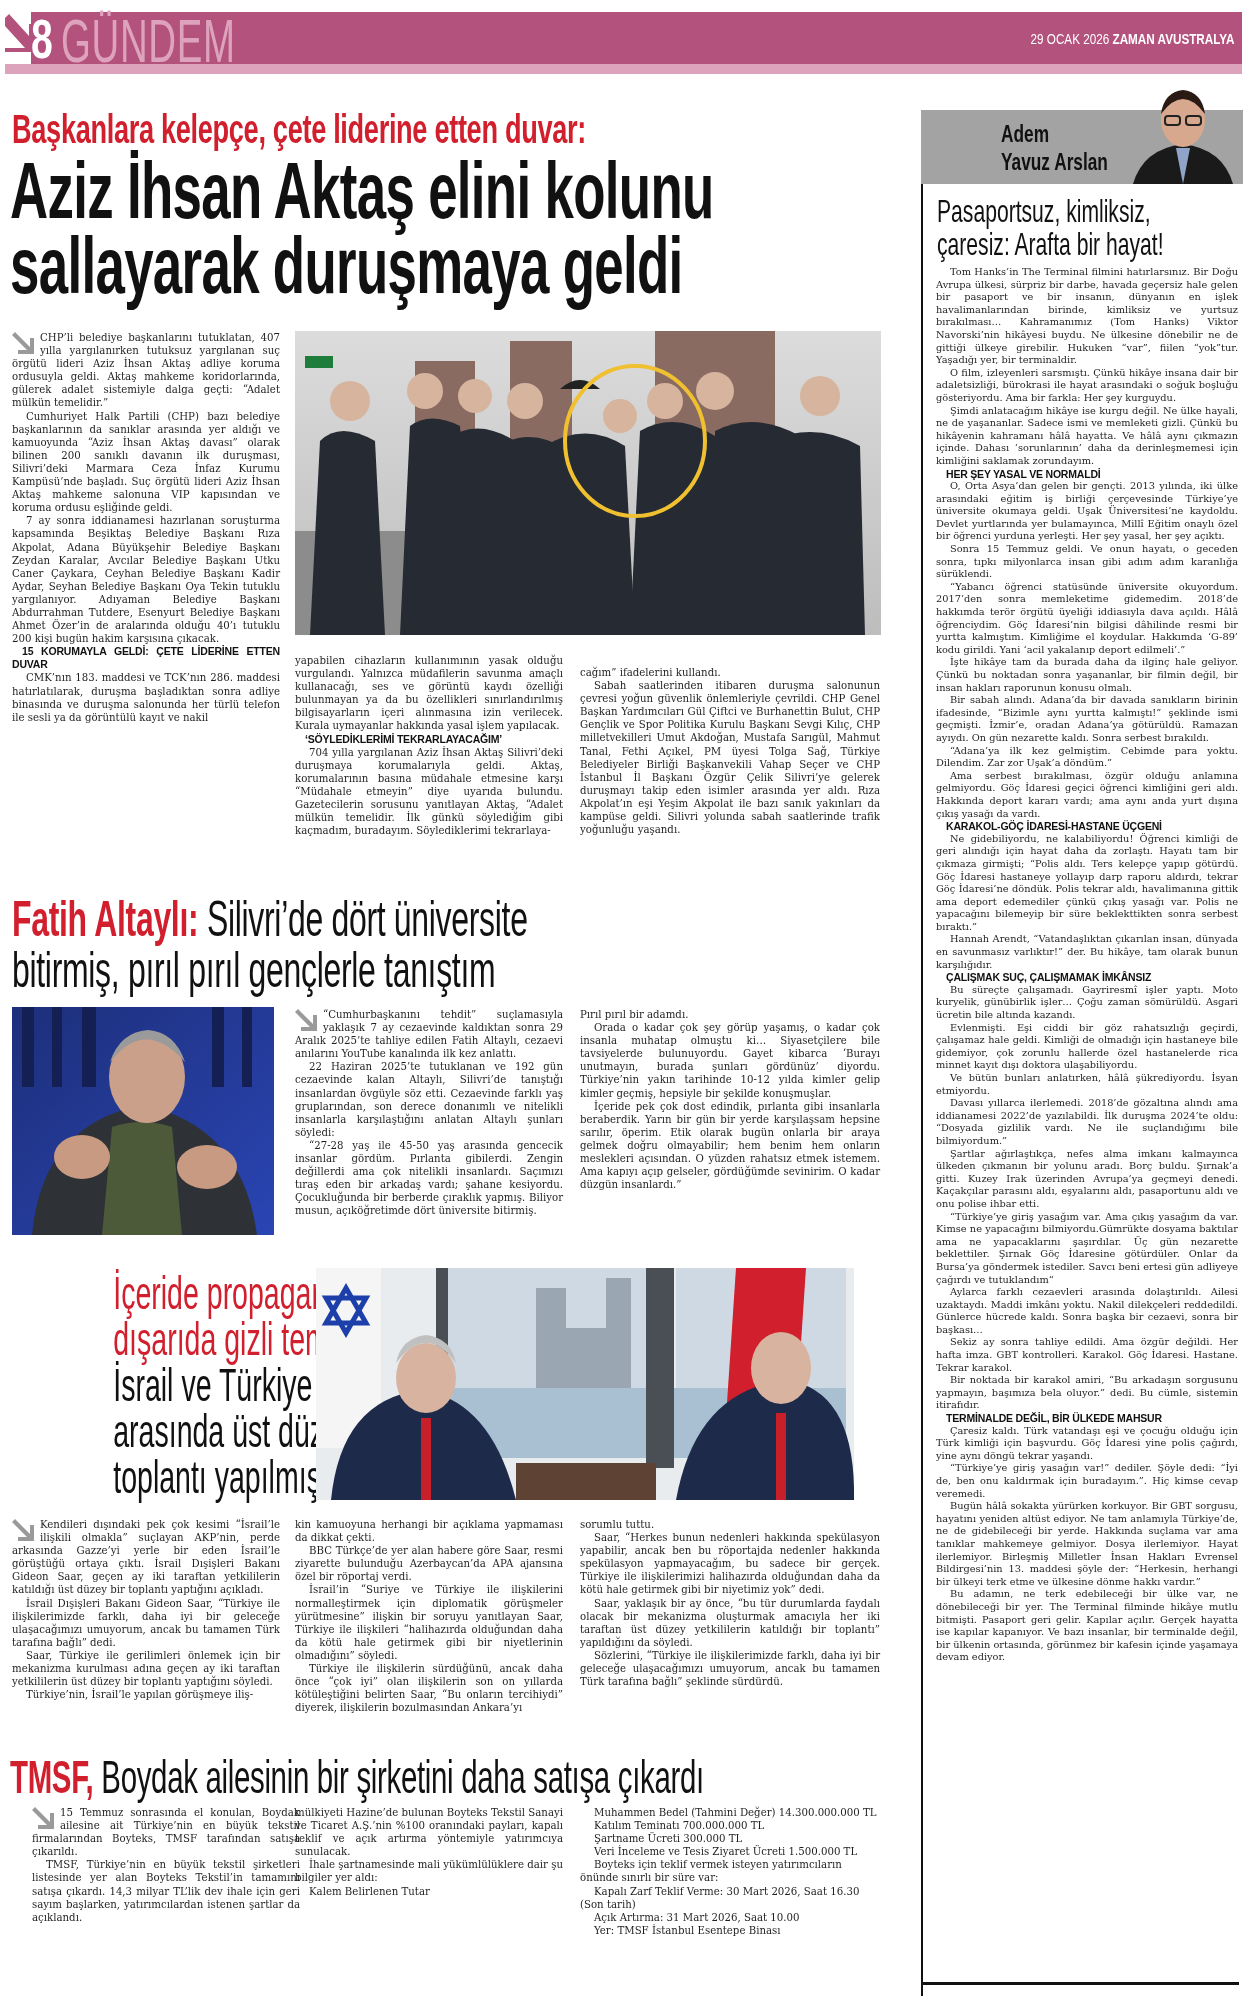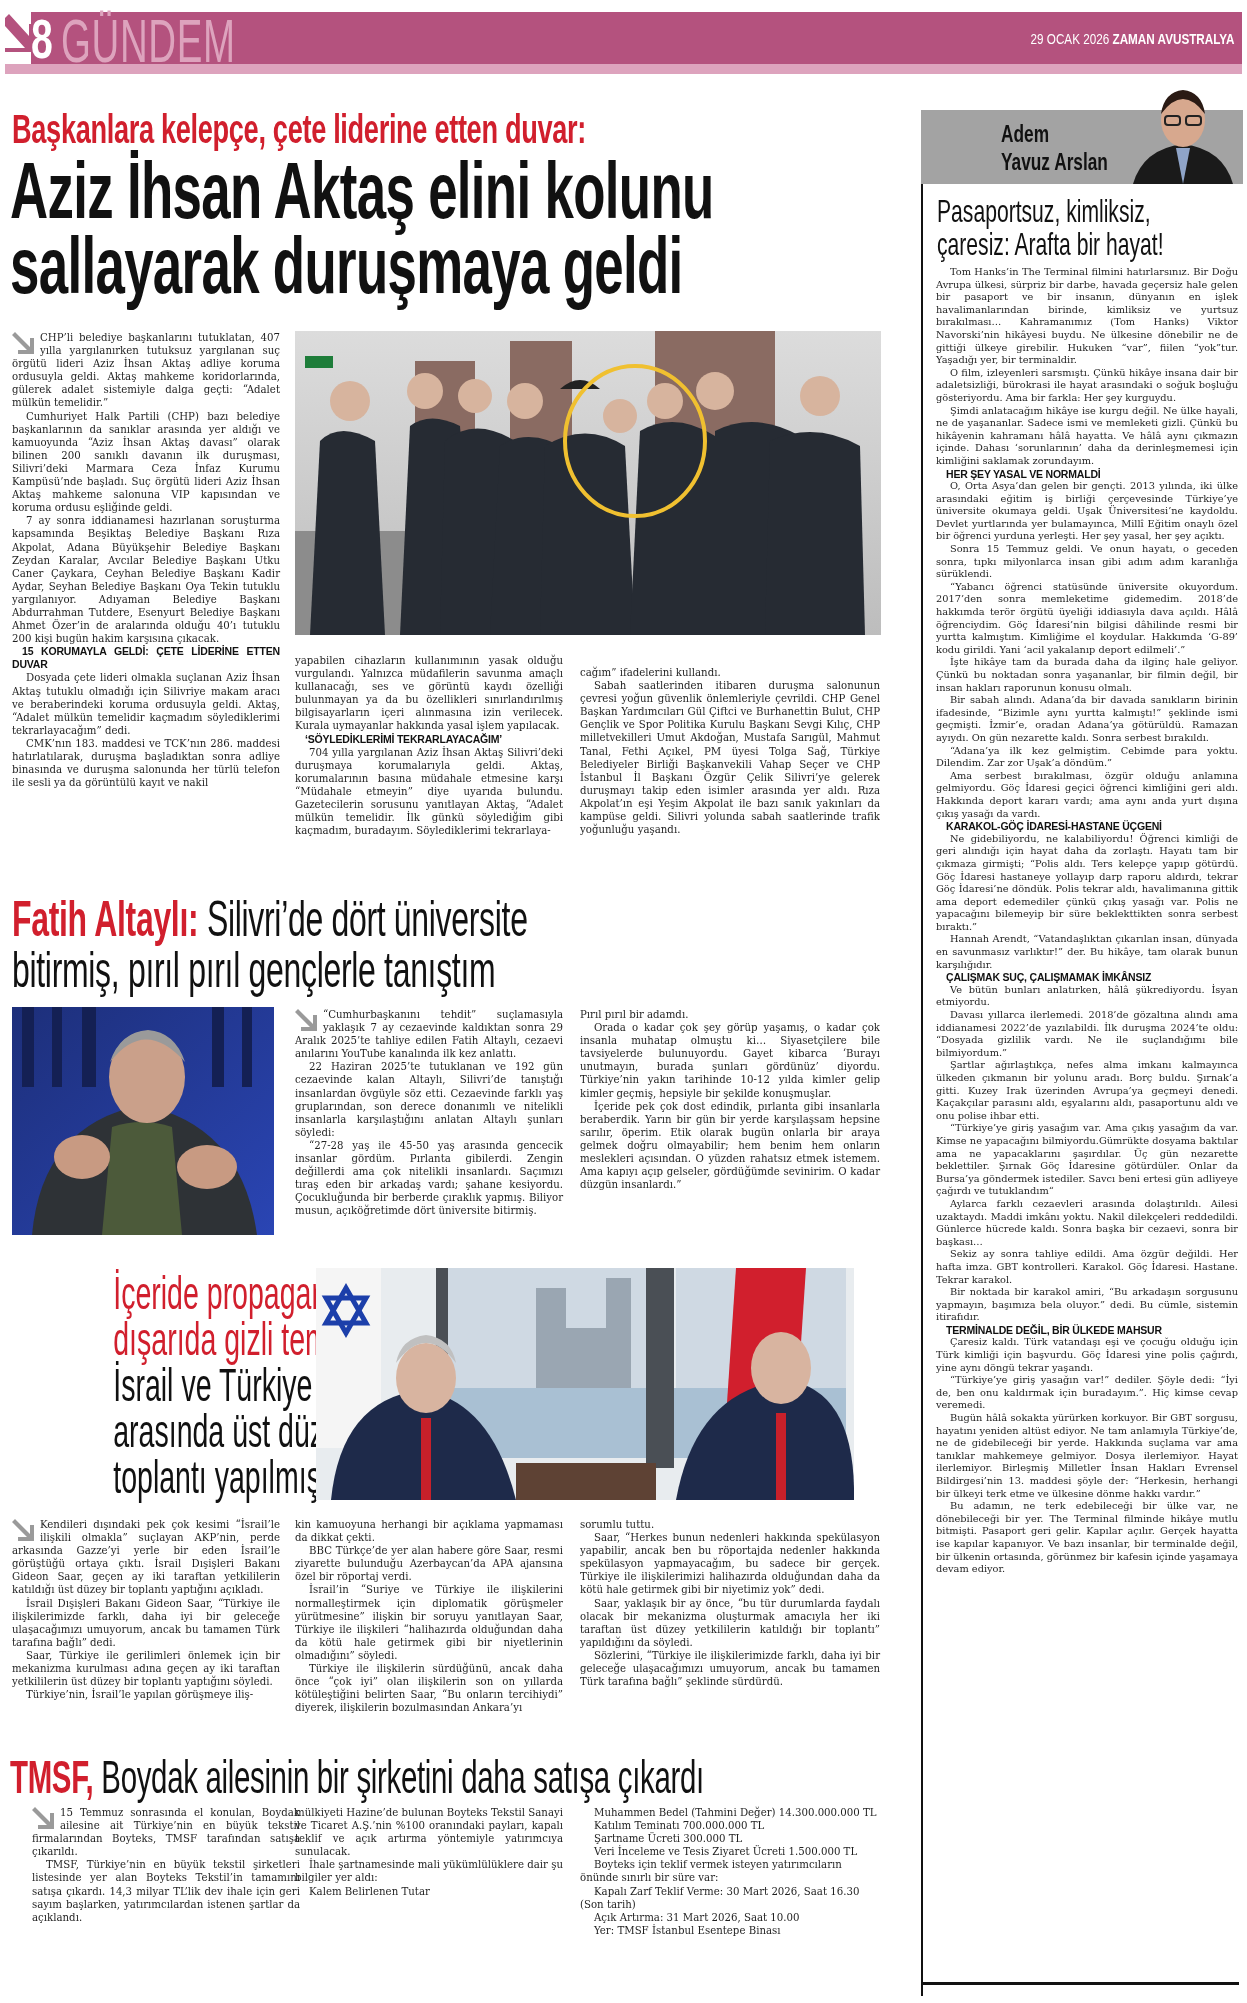--- a/index.html
+++ b/index.html
@@ -61,21 +61,20 @@
   <span class="lead-arrow">
     <svg width="22" height="22" viewBox="0 0 22 22">
         <rect x="0" y="0" width="22" height="22" fill="#fff"></rect>
         <polygon points="0,3 3,0 18,15 18,6 22,6 22,22 6,22 6,18 15,18" fill="#9a9a9a"></polygon>
       </svg>
   </span>
   <p class="first">CHP’li belediye başkanlarını tutuklatan, 407 yılla yargılanırken tutuksuz yargılanan suç örgütü lideri Aziz İhsan Aktaş adliye koruma ordusuyla geldi. Aktaş mahkeme koridorlarında, gülerek adalet sistemiyle dalga geçti: “Adalet mülkün temelidir.”</p>
   <p>Cumhuriyet Halk Partili (CHP) bazı belediye başkanlarının da sanıklar arasında yer aldığı ve kamuoyunda “Aziz İhsan Aktaş davası” olarak bilinen 200 sanıklı davanın ilk duruşması, Silivri’deki Marmara Ceza İnfaz Kurumu Kampüsü’nde başladı. Suç örgütü lideri Aziz İhsan Aktaş mahkeme salonuna VIP kapısından ve koruma ordusu eşliğinde geldi.</p>
   <p>7 ay sonra iddianamesi hazırlanan soruşturma kapsamında Beşiktaş Belediye Başkanı Rıza Akpolat, Adana Büyükşehir Belediye Başkanı Zeydan Karalar, Avcılar Belediye Başkanı Utku Caner Çaykara, Ceyhan Belediye Başkanı Kadir Aydar, Seyhan Belediye Başkanı Oya Tekin tutuklu yargılanıyor. Adıyaman Belediye Başkanı Abdurrahman Tutdere, Esenyurt Belediye Başkanı Ahmet Özer’in de aralarında olduğu 40’ı tutuklu 200 kişi bugün hakim karşısına çıkacak.</p>
   <p class="sub">15 KORUMAYLA GELDİ: ÇETE LİDERİNE ETTEN DUVAR</p>
-  <p>Dosyada çete lideri olmakla suçlanan Aziz İhsan Aktaş tutuklu olmadığı için Silivriye makam aracı ve beraberindeki koruma ordusuyla geldi. Aktaş, “Adalet mülkün temelidir kaçmadım söylediklerimi tekrarlayacağım” dedi.</p>
   <p>CMK’nın 183. maddesi ve TCK’nın 286. maddesi hatırlatılarak, duruşma başladıktan sonra adliye binasında ve duruşma salonunda her türlü telefon ile sesli ya da görüntülü kayıt ve nakil</p>
 </div>
 
 <div class="photo" style="left:295px; top:331px; width:586px; height:304px;">
   <svg width="586" height="304" viewBox="0 0 586 304">
     <defs>
       <linearGradient id="wall" x1="0" y1="0" x2="0" y2="1">
           <stop offset="0" stop-color="#dcdcdc"></stop>
           <stop offset="1" stop-color="#bdbdbd"></stop>
         </linearGradient>
@@ -288,20 +287,22 @@
     <p>Sonra 15 Temmuz geldi. Ve onun hayatı, o geceden sonra, tıpkı milyonlarca insan gibi adım adım karanlığa sürüklendi.</p>
     <p>“Yabancı öğrenci statüsünde üniversite okuyordum. 2017’den sonra memleketime gidemedim. 2018’de hakkımda terör örgütü üyeliği iddiasıyla dava açıldı. Hâlâ öğrenciydim. Göç İdaresi’nin bilgisi dâhilinde resmi bir yurtta kalmıştım. Kimliğime el koydular. Hakkımda ‘G-89’ kodu girildi. Yani ‘acil yakalanıp deport edilmeli’.”</p>
     <p>İşte hikâye tam da burada daha da ilginç hale geliyor. Çünkü bu noktadan sonra yaşananlar, bir filmin değil, bir insan hakları raporunun konusu olmalı.</p>
     <p>Bir sabah alındı. Adana’da bir davada sanıkların birinin ifadesinde, “Bizimle aynı yurtta kalmıştı!” şeklinde ismi geçmişti. İzmir’e, oradan Adana’ya götürüldü. Ramazan ayıydı. On gün nezarette kaldı. Sonra serbest bırakıldı.</p>
     <p>“Adana’ya ilk kez gelmiştim. Cebimde para yoktu. Dilendim. Zar zor Uşak’a döndüm.”</p>
     <p>Ama serbest bırakılması, özgür olduğu anlamına gelmiyordu. Göç İdaresi geçici öğrenci kimliğini geri aldı. Hakkında deport kararı vardı; ama aynı anda yurt dışına çıkış yasağı da vardı.</p>
     <p class="sub">KARAKOL-GÖÇ İDARESİ-HASTANE ÜÇGENİ</p>
     <p>Ne gidebiliyordu, ne kalabiliyordu! Öğrenci kimliği de geri alındığı için hayat daha da zorlaştı. Hayatı tam bir çıkmaza girmişti; “Polis aldı. Ters kelepçe yapıp götürdü. Göç İdaresi hastaneye yollayıp darp raporu aldırdı, tekrar Göç İdaresi’ne döndük. Polis tekrar aldı, havalimanına gittik ama deport edemediler çünkü çıkış yasağı var. Polis ne yapacağını bilemeyip bir süre beklekttikten sonra serbest bıraktı.”</p>
     <p>Hannah Arendt, “Vatandaşlıktan çıkarılan insan, dünyada en savunmasız varlıktır!” der. Bu hikâye, tam olarak bunun karşılığıdır.</p>
     <p class="sub">ÇALIŞMAK SUÇ, ÇALIŞMAMAK İMKÂNSIZ</p>
+    <p>Bu süreçte çalışamadı. Gayriresmî işler yaptı. Moto kuryelik, günübirlik işler… Çoğu zaman sömürüldü. Asgari ücretin bile altında kazandı.</p>
+    <p>Evlenmişti. Eşi ciddi bir göz rahatsızlığı geçirdi, çalışamaz hale geldi. Kimliği de olmadığı için hastaneye bile gidemiyor, çok zorunlu hallerde özel hastanelerde rica minnet kayıt dışı doktora ulaşabiliyordu.</p>
     <p>Ve bütün bunları anlatırken, hâlâ şükrediyordu. İsyan etmiyordu.</p>
     <p>Davası yıllarca ilerlemedi. 2018’de gözaltına alındı ama iddianamesi 2022’de yazılabildi. İlk duruşma 2024’te oldu: “Dosyada gizlilik vardı. Ne ile suçlandığımı bile bilmiyordum.”</p>
     <p>Şartlar ağırlaştıkça, nefes alma imkanı kalmayınca ülkeden çıkmanın bir yolunu aradı. Borç buldu. Şırnak’a gitti. Kuzey Irak üzerinden Avrupa’ya geçmeyi denedi. Kaçakçılar parasını aldı, eşyalarını aldı, pasaportunu aldı ve onu polise ihbar etti.</p>
     <p>“Türkiye’ye giriş yasağım var. Ama çıkış yasağım da var. Kimse ne yapacağını bilmiyordu.Gümrükte dosyama baktılar ama ne yapacaklarını şaşırdılar. Üç gün nezarette beklettiler. Şırnak Göç İdaresine götürdüler. Onlar da Bursa’ya göndermek istediler. Savcı beni ertesi gün adliyeye çağırdı ve tutuklandım“</p>
     <p>Aylarca farklı cezaevleri arasında dolaştırıldı. Ailesi uzaktaydı. Maddi imkânı yoktu. Nakil dilekçeleri reddedildi. Günlerce hücrede kaldı. Sonra başka bir cezaevi, sonra bir başkası…</p>
     <p>Sekiz ay sonra tahliye edildi. Ama özgür değildi. Her hafta imza. GBT kontrolleri. Karakol. Göç İdaresi. Hastane. Tekrar karakol.</p>
     <p>Bir noktada bir karakol amiri, “Bu arkadaşın sorgusunu yapmayın, başımıza bela oluyor.” dedi. Bu cümle, sistemin itirafıdır.</p>
     <p class="sub">TERMİNALDE DEĞİL, BİR ÜLKEDE MAHSUR</p>
     <p>Çaresiz kaldı. Türk vatandaşı eşi ve çocuğu olduğu için Türk kimliği için başvurdu. Göç İdaresi yine polis çağırdı, yine aynı döngü tekrar yaşandı.</p>
     <p>“Türkiye’ye giriş yasağın var!” dediler. Şöyle dedi: “İyi de, ben onu kaldırmak için buradayım.”. Hiç kimse cevap veremedi.</p>

